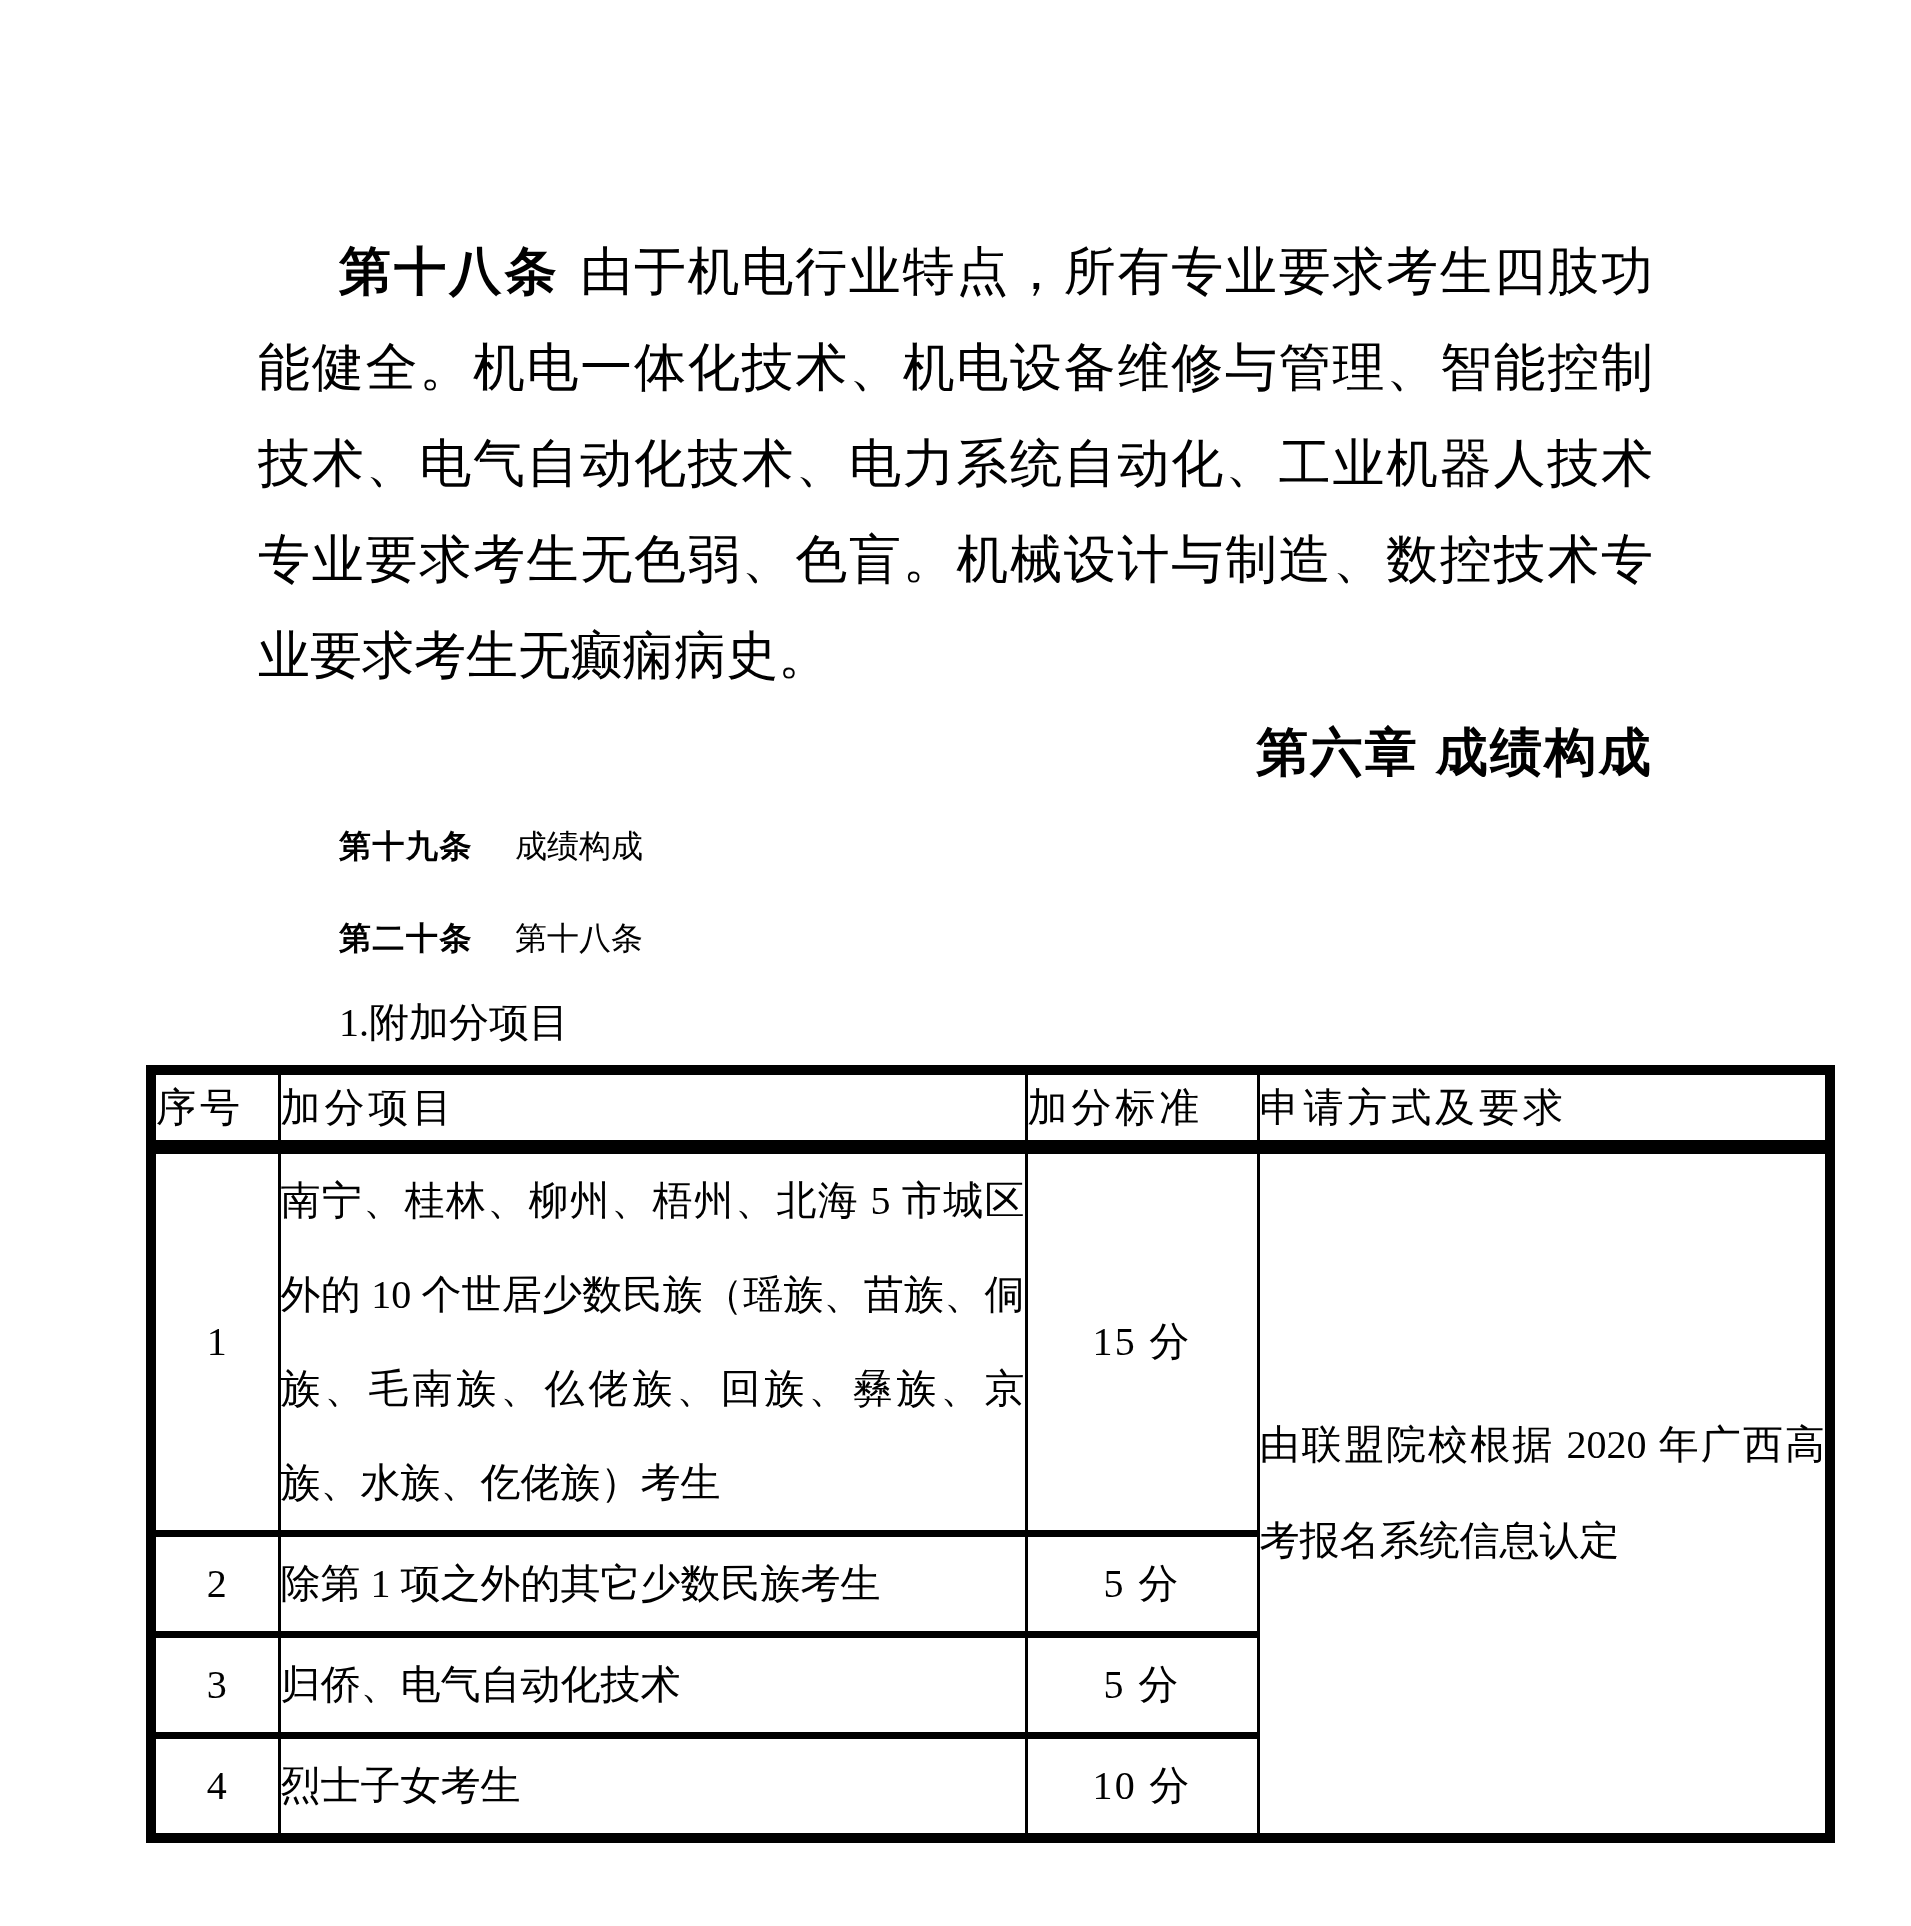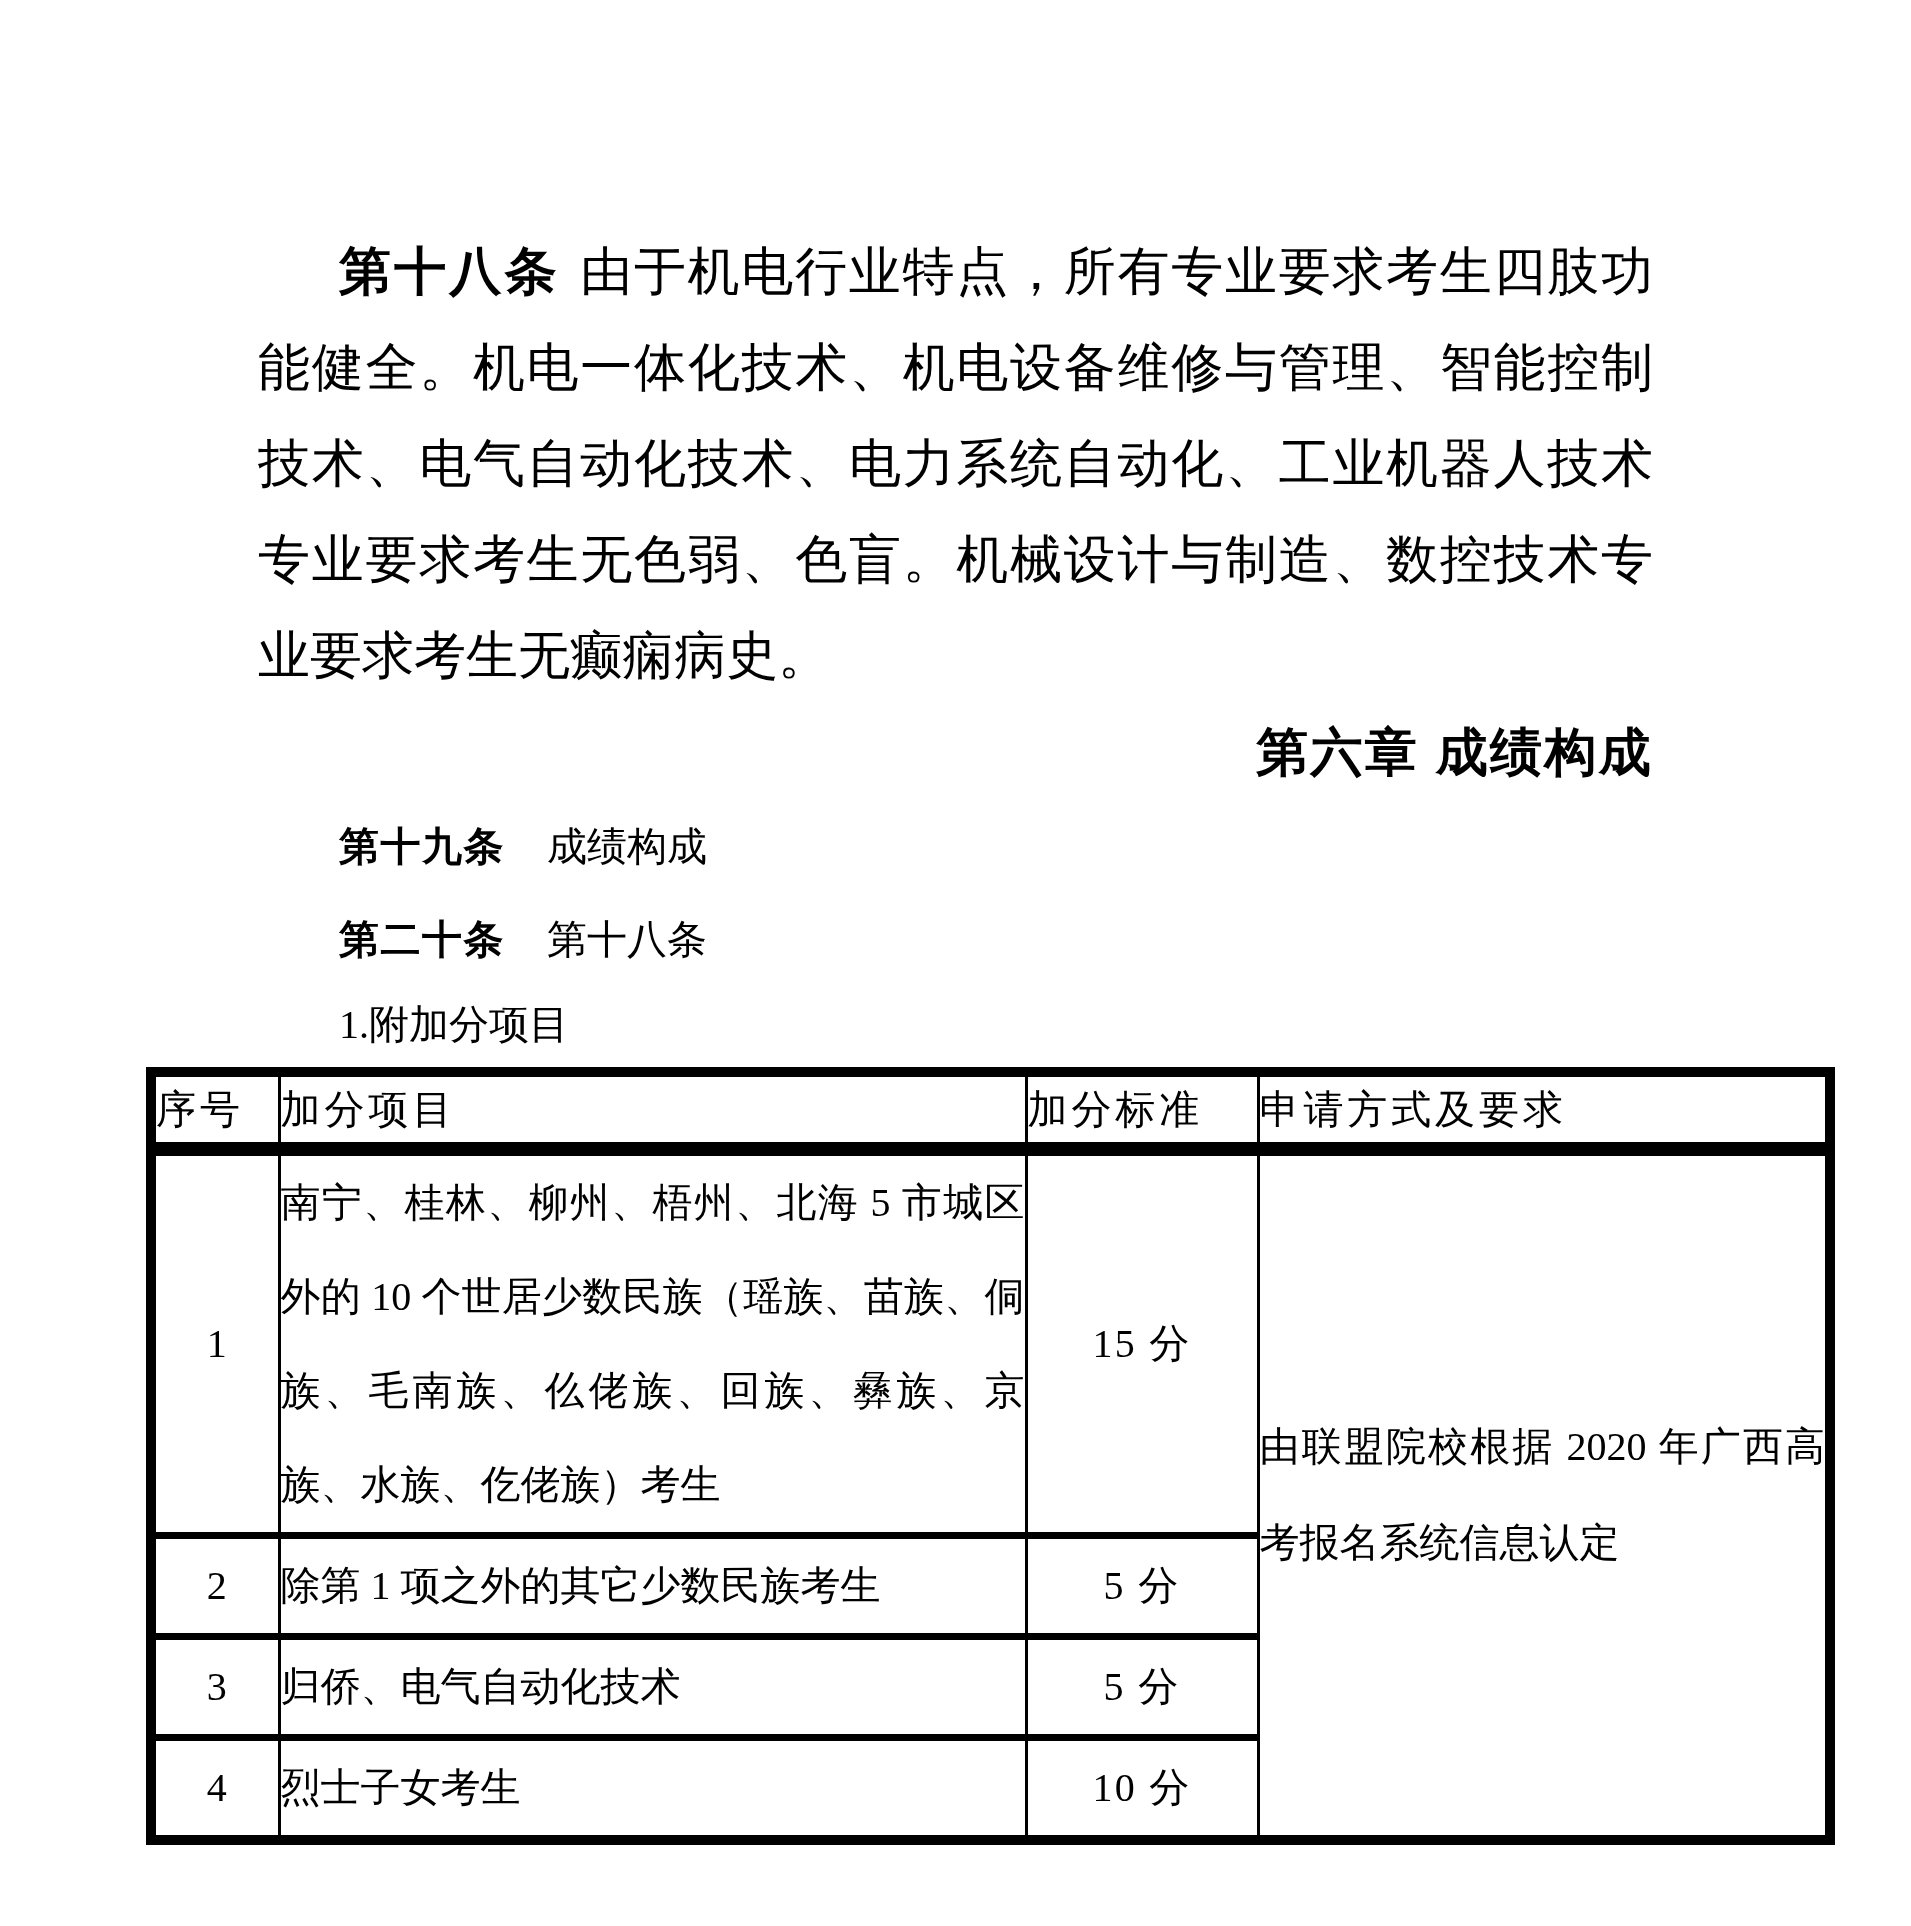--- a/index.html
+++ b/index.html
@@ -39,21 +39,21 @@
     margin: 0 258px;
     font-size: 52px;
     line-height: 96px;
     text-align: right;
     font-family: "Liberation Sans", "DejaVu Sans", sans-serif;
     font-weight: 700;
     letter-spacing: 2.3px;
   }
   .article-line {
     margin: 0 258px;
-    font-size: 40px;
+    font-size: 32px;
     line-height: 92px;
     text-indent: 81px;
   }
   .list-line {
     margin: 0 258px;
     font-size: 40px;
     line-height: 77px;
     text-indent: 81px;
   }
   table.bonus-table {

